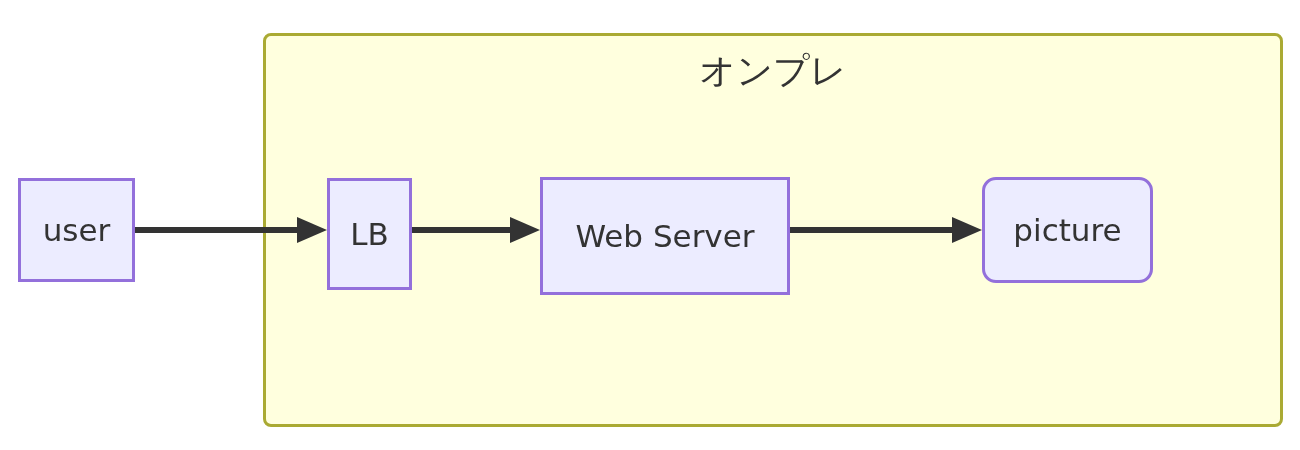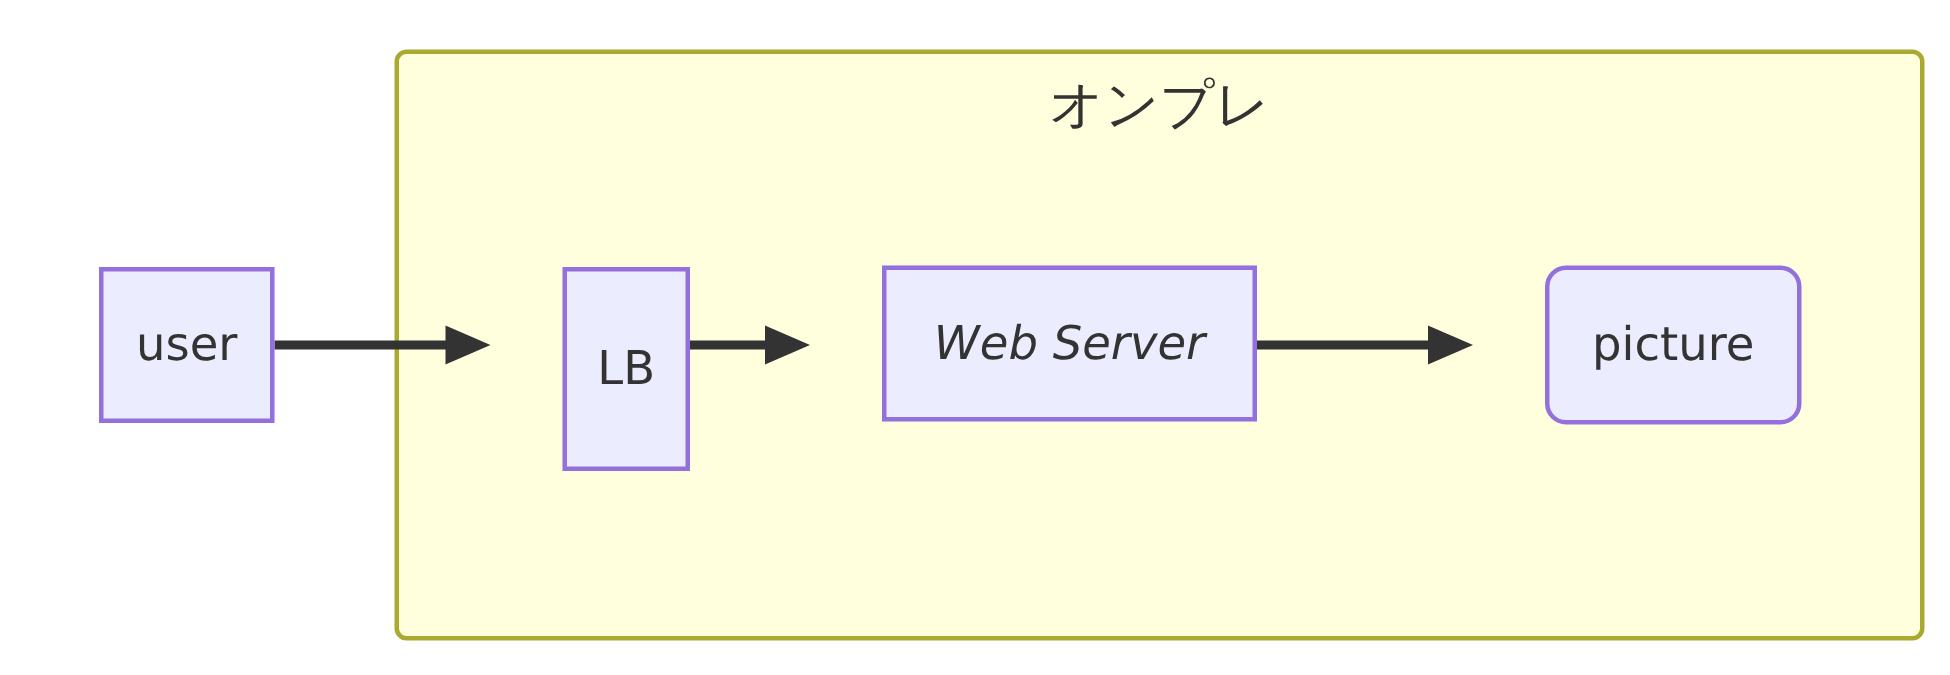--- a/index.html
+++ b/index.html
@@ -49,25 +49,24 @@
   .node {
     position: absolute;
     box-sizing: border-box;
     background: var(--node-fill, #ececff);
     border: 3px solid var(--node-border, #9370db);
     display: flex;
     align-items: center;
     justify-content: center;
     font-size: 31px;
     color: var(--text, #333333);
-    margin-left: 48px;
   }
   .node.user       { left: 18px;  top: 178px; width: 117px; height: 104px; }
-  .node.lb         { left: 327px; top: 178px; width: 85px;  height: 136px; }
-  .node.web-server { left: 540px; top: 177px; width: 250px; height: 104px; font-style: italic; }
+  .node.lb         { left: 327px; top: 178px; width: 85px;  height: 112px; }
+  .node.web-server { left: 540px; top: 177px; width: 250px; height: 118px; }
   .node.picture    { left: 982px; top: 177px; width: 171px; height: 106px; border-radius: 14px; }
 
   
   .edge {
     position: absolute;
     top: 227px;
     height: 6px;
   }
   .edge .line {
     position: absolute;

